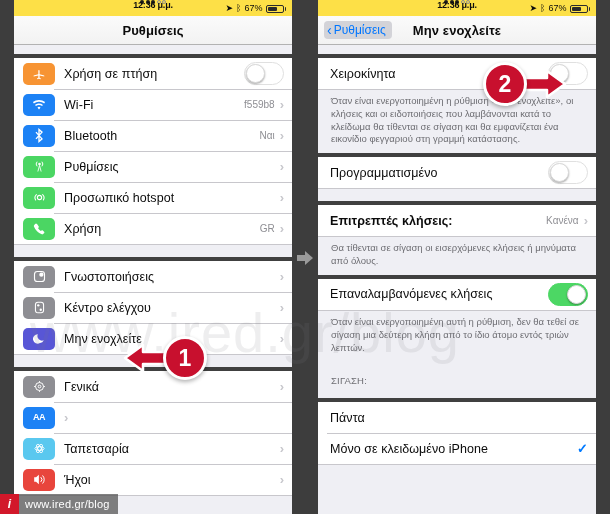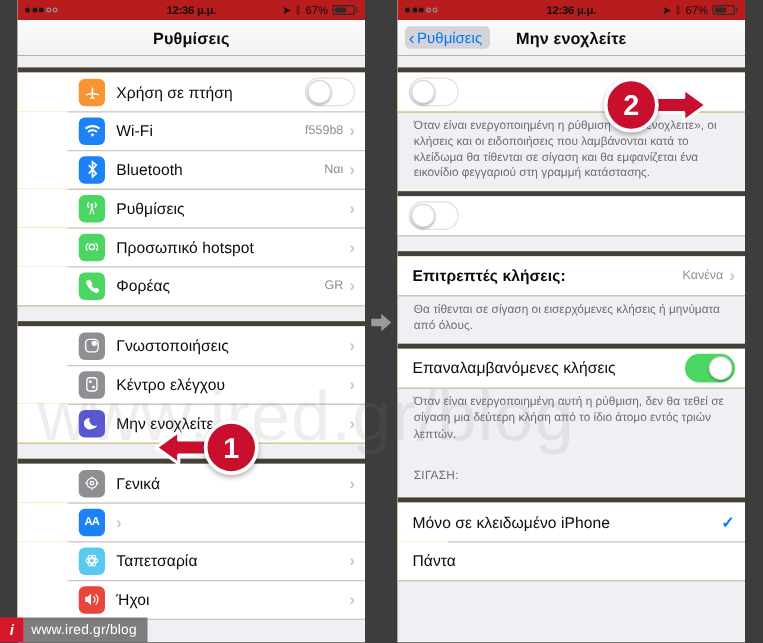--- a/index.html
+++ b/index.html
@@ -16,24 +16,25 @@
   .phone.left  { left: 14px; }
   .phone.right { left: 318px; }
 
   .gutter { position: absolute; top: 0; height: 514px; background: #3d3d3d; }
   .gutter.g0 { left: 0;   width: 14px; }
   .gutter.g1 { left: 292px; width: 26px; }
   .gutter.g2 { left: 596px; width: 14px; }
 
   
   .statusbar {
-    height: 16px; background: #b91c1c;
+    height: 16px; background: #fde047;
     display: flex; align-items: center;
     padding: 0 6px; font-size: 9px; color: #0d0d0d;
     position: relative;
+    flex-direction: column;
   }
   .sb-left { display: flex; align-items: center; gap: 1.5px; }
   .dot { width: 4px; height: 4px; border-radius: 50%; background: #1a1a1a; }
   .dot.hollow { background: transparent; border: 1px solid #8e8e93; width: 4px; height: 4px; }
   .sb-time {
     position: absolute; left: 0; right: 0; text-align: center;
     font-size: 9px; font-weight: bold; letter-spacing: -.2px;
   }
   .sb-right { margin-left: auto; display: flex; align-items: center; gap: 3px; z-index: 2; }
   .sb-right .glyph { font-size: 9px; line-height: 1; }
@@ -73,24 +74,24 @@
     height: 31px; display: flex; align-items: center;
     padding-left: 9px; padding-right: 8px; background: #fff;
     position: relative;
   }
   .row + .row::before {
     content: ""; position: absolute; left: 40px; right: 0; top: 0;
     height: 1px; background: #c8c7cc;
   }
   .row.nosep + .row::before { left: 9px; }
   .ico {
-    width: 21px; height: 22px; border-radius: 5px;
+    width: 32px; height: 22px; border-radius: 5px;
     display: flex; align-items: center; justify-content: center;
     color: #fff; flex: 0 0 auto; margin-right: 9px;
-    font-size: 12px; line-height: 1; margin-left: 40px;
+    font-size: 12px; line-height: 1;
   }
   .ico svg { display: block; }
   .label { font-size: 12.5px; color: #0b0b0b; flex: 1 1 auto; letter-spacing: .05px; }
   .value { font-size: 10px; color: #8e8e93; margin-right: 5px; }
   .chev { color: #c7c7cc; font-size: 13px; font-weight: 600; line-height: 1; }
   .check { color: #007aff; font-size: 13px; font-weight: bold; }
 
   
   .toggle {
     width: 40px; height: 23px; border-radius: 12px;
@@ -255,21 +256,21 @@
           <span class="label">Προσωπικό hotspot</span>
           <span class="chev">›</span>
         </div>
 
         <div class="row">
           <span class="ico" style="background:#4bd663">
             <svg width="14" height="14" viewBox="0 0 24 24" fill="#fff">
                 <path d="M6.6 3c-.6 0-1.2.3-1.6.8L3.6 5.5c-.5.6-.6 1.4-.3 2.1 1.2 3.1 3 5.9 5.3 8.2s5.1 4.1 8.2 5.3c.7.3 1.5.1 2.1-.4l1.7-1.4c.8-.7.8-1.9.1-2.6l-2.2-2.2c-.6-.6-1.5-.6-2.1-.1l-1.3 1c-1.9-1.2-3.5-2.8-4.7-4.7l1-1.3c.5-.6.5-1.5-.1-2.1L8.9 3.7C8.6 3.3 8.1 3 7.6 3z"></path>
               </svg>
           </span>
-          <span class="label">Φορέας</span>
+          <span class="label">Χρήση</span>
           <span class="value">GR</span>
           <span class="chev">›</span>
         </div>
       </div>
 
       <div class="gap"></div>
 
       <div class="group">
         <div class="row">
           <span class="ico" style="background:#8e8e93">
@@ -382,29 +383,31 @@
         <span class="back-label">Ρυθμίσεις</span>
       </div>
       <div class="nav-title">Μην ενοχλείτε</div>
     </div>
 
     <div class="scroll">
       <div class="gap sm"></div>
 
       <div class="group">
         <div class="row">
+          <span class="label" style="margin-left:3px">Χειροκίνητα</span>
           <span class="toggle">
               <span class="knob"></span>
             </span>
         </div>
       </div>
       <div class="footer">Όταν είναι ενεργοποιημένη η ρύθμιση «Μην ενοχλείτε», οι κλήσεις και οι ειδοποιήσεις που λαμβάνονται κατά το κλείδωμα θα τίθενται σε σίγαση και θα εμφανίζεται ένα εικονίδιο φεγγαριού στη γραμμή κατάστασης.</div>
 
       <div class="group">
         <div class="row">
+          <span class="label" style="margin-left:3px">Προγραμματισμένο</span>
           <span class="toggle">
               <span class="knob"></span>
             </span>
         </div>
       </div>
 
       <div class="gap"></div>
 
       <div class="group">
         <div class="row">
@@ -420,26 +423,26 @@
           <span class="label" style="margin-left:3px">Επαναλαμβανόμενες κλήσεις</span>
           <span class="toggle on">
               <span class="knob"></span>
             </span>
         </div>
       </div>
       <div class="footer">Όταν είναι ενεργοποιημένη αυτή η ρύθμιση, δεν θα τεθεί σε σίγαση μια δεύτερη κλήση από το ίδιο άτομο εντός τριών λεπτών.</div>
 
       <div class="sect-header">ΣΙΓΑΣΗ:</div>
       <div class="group">
+        <div class="row nosep">
+          <span class="label" style="margin-left:3px">Πάντα</span>
+        </div>
         <div class="row">
           <span class="label" style="margin-left:3px">Μόνο σε κλειδωμένο iPhone</span>
           <span class="check">✓</span>
-        </div>
-        <div class="row nosep">
-          <span class="label" style="margin-left:3px">Πάντα</span>
         </div>
       </div>
     </div>
   </div>
 
   <svg class="mid-arrow" viewBox="0 0 20 20">
     <path d="M2 7h8V3l8 7-8 7v-4H2z" fill="#9a9a9a"></path>
   </svg>
 
   <div class="wm-big">www.ired.gr/blog</div>

